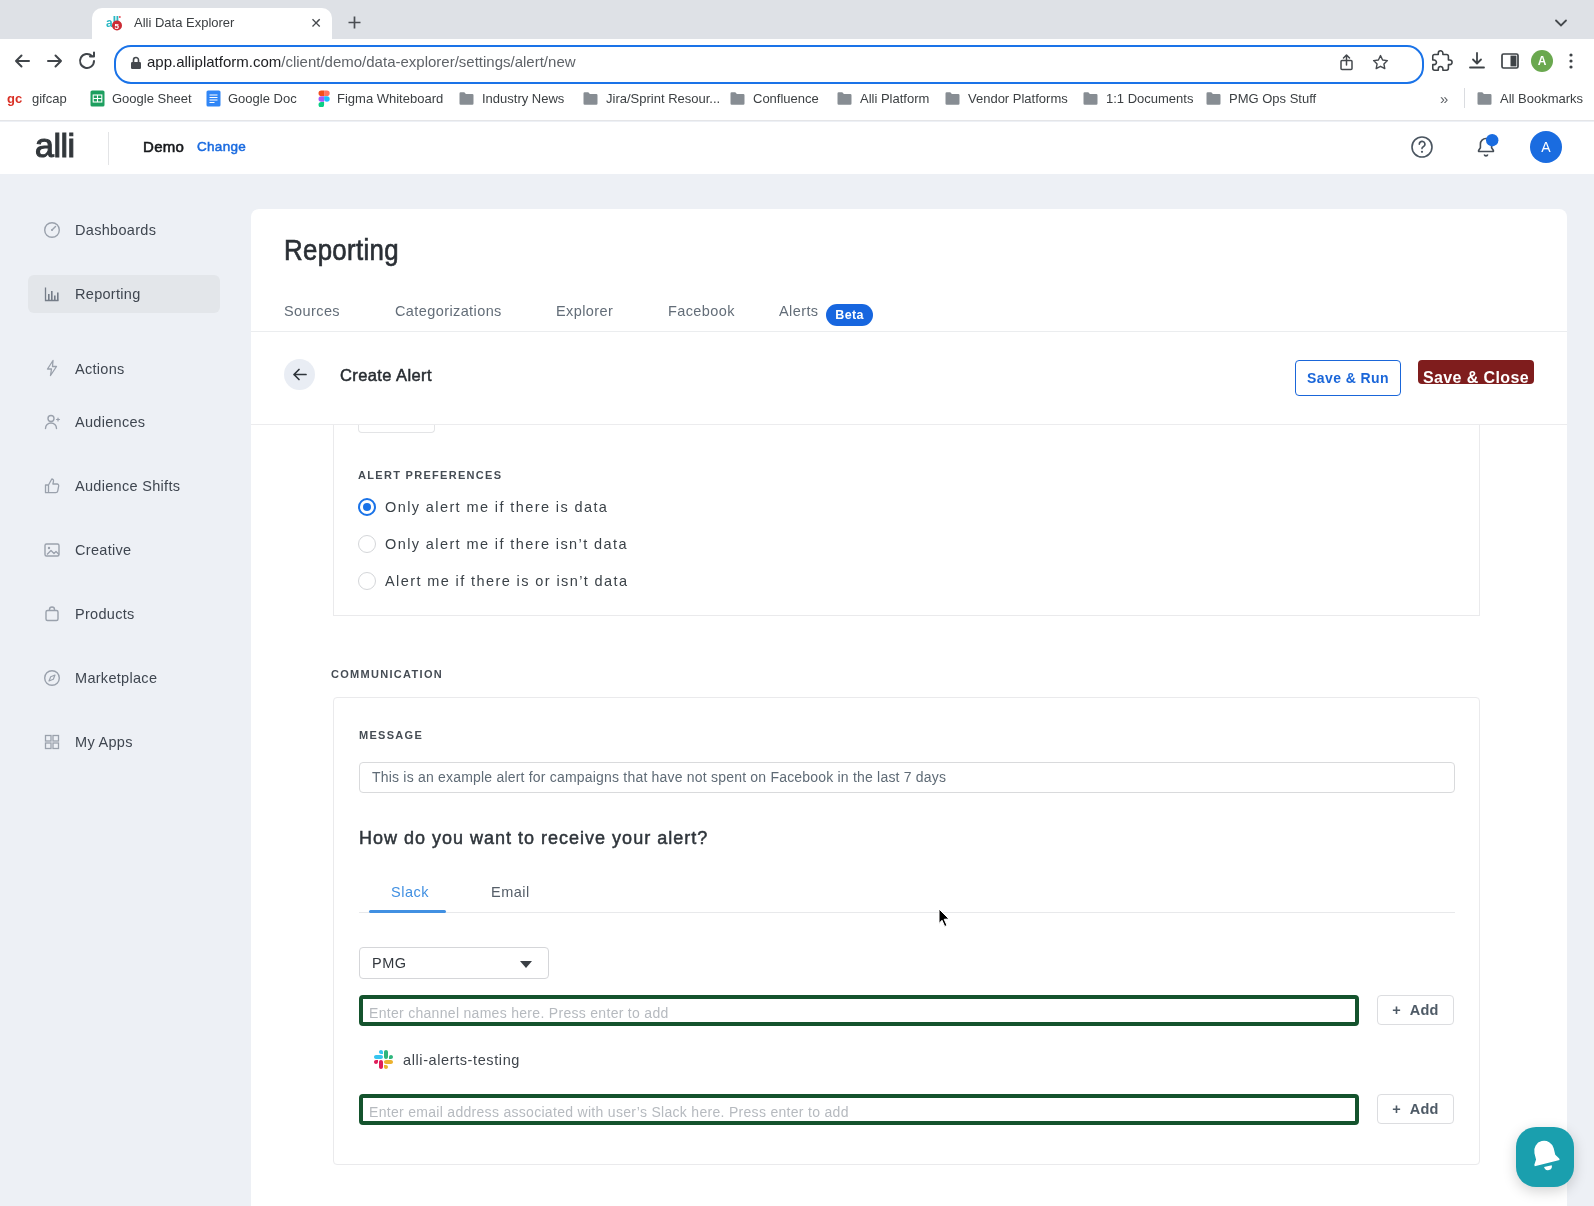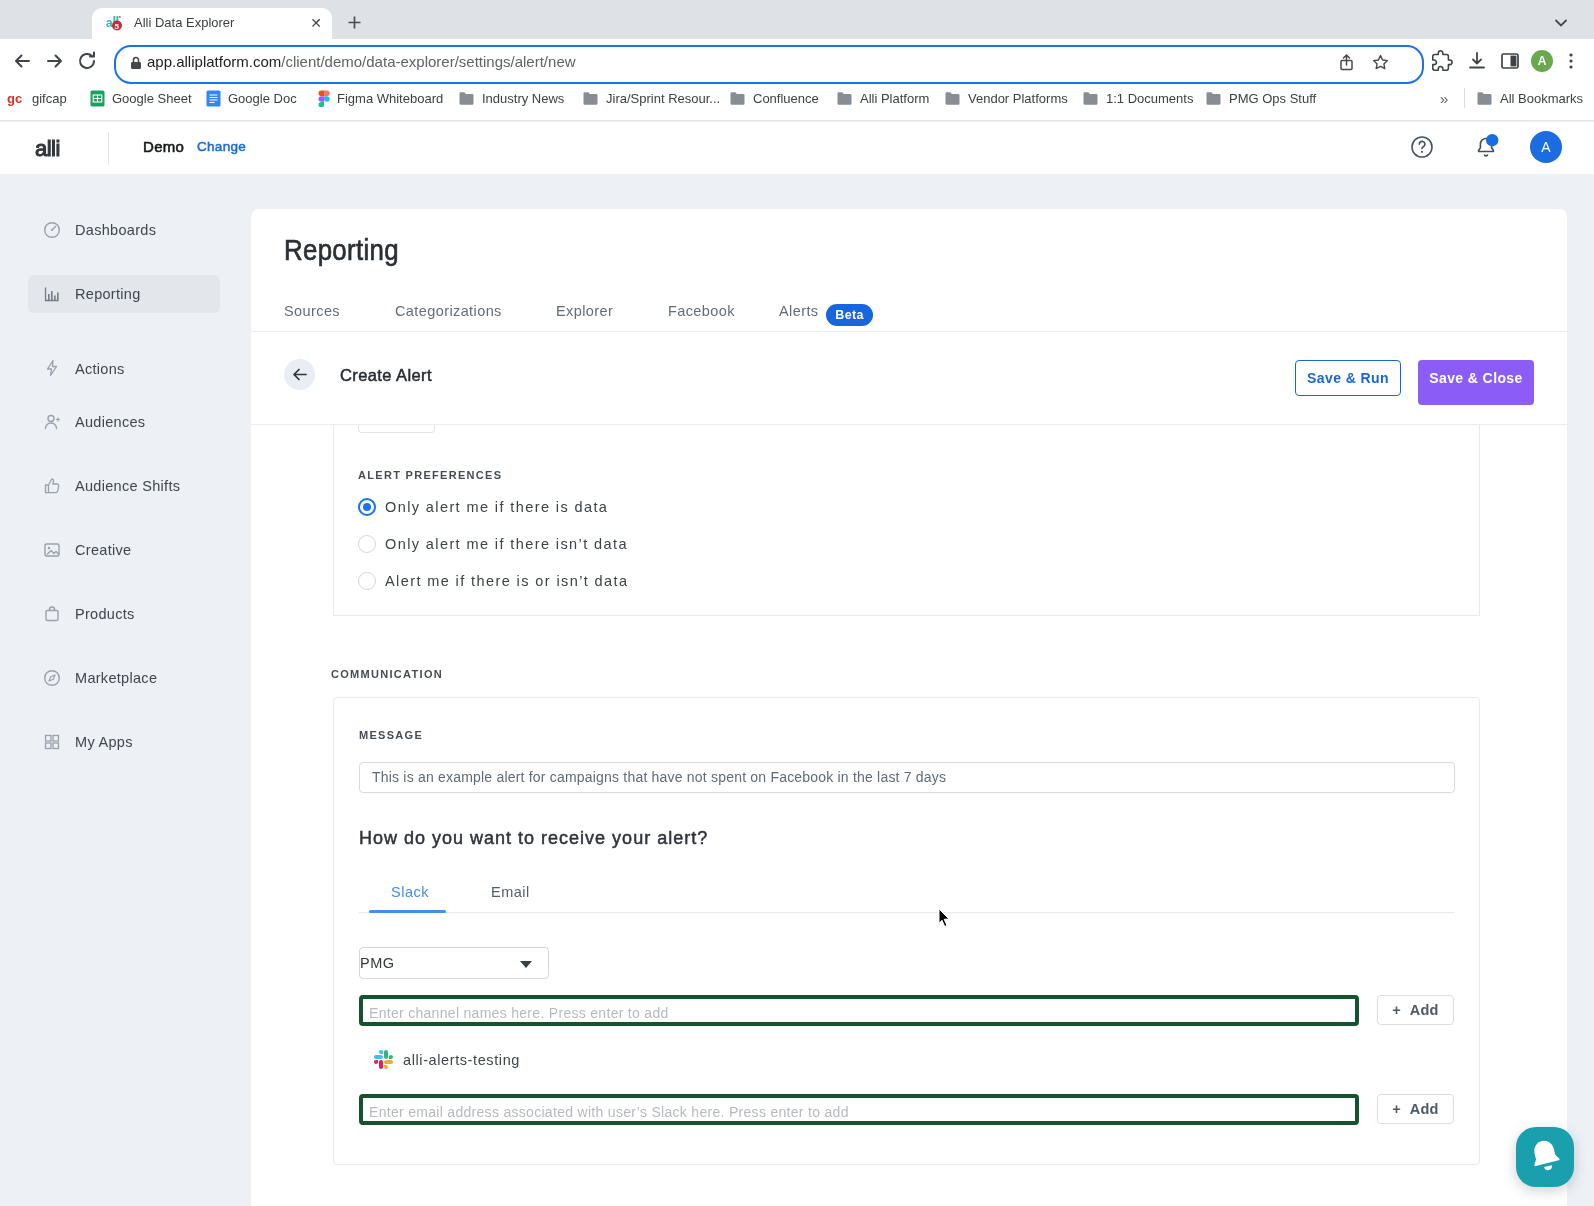--- a/index.html
+++ b/index.html
@@ -20,21 +20,21 @@
 .navic { position:absolute; top:8px; width:28px; height:28px; color:#5f6368; }
 .urlbar { position:absolute; left:114px; top:6px; width:1310px; height:39px; border:2px solid #1a73e8; border-radius:17px; background:#fff; }
 .urltext { position:absolute; left:31px; top:6px; font-size:15px; color:#202124; white-space:nowrap; }
 .urltext .path { color:#5f6368; }
 
 .bookmarks { position:absolute; left:0; top:85px; width:1594px; height:36px; background:#fff; border-bottom:1px solid #e4e5e8; }
 .bm { position:absolute; top:-5px; height:36px; display:flex; align-items:center; font-size:13px; color:#3c4043; gap:7px; }
 
 
 .appheader { position:absolute; left:0; top:122px; width:1594px; height:52px; background:#fff; }
-.logo { position:absolute; left:35px; top:14px; font-size:22px; font-weight:400; -webkit-text-stroke:1.1px #32373b; letter-spacing:-0.5px; color:#32373b; }
+.logo { position:absolute; left:35px; top:4px; font-size:34px; font-weight:400; -webkit-text-stroke:1.1px #32373b; letter-spacing:-0.5px; color:#32373b; }
 .hdr-div { position:absolute; left:108px; top:10px; width:1px; height:33px; background:#e3e4e6; }
 .hdr-demo { position:absolute; left:143px; top:16px; font-size:15px; font-weight:400; -webkit-text-stroke:0.6px #17191c; color:#17191c; letter-spacing:0.3px; }
 .hdr-change { position:absolute; left:197px; top:17px; font-size:13.5px; font-weight:400; -webkit-text-stroke:0.5px #1a6be0; color:#1a6be0; letter-spacing:0.3px; }
 
 
 .appbody { position:absolute; left:0; top:174px; width:1594px; height:1032px; background:#edf0f5; }
 .sidebar { position:absolute; left:0; top:0; width:251px; height:1032px; }
 .navitem { position:absolute; left:28px; width:192px; height:38px; border-radius:6px; display:flex; align-items:center; }
 .navitem.sel { background:#e3e6ea; }
 .navitem svg { margin-left:15px; }
@@ -43,41 +43,41 @@
 .mainpanel { position:absolute; left:251px; top:35px; width:1316px; height:997px; background:#fff; border-radius:8px 8px 0 0; }
 .m-title { position:absolute; left:33px; top:24px; font-size:30px; font-weight:400; -webkit-text-stroke:0.7px #2a2f35; color:#2a2f35; letter-spacing:0.4px; transform:scaleX(0.86); transform-origin:left top; }
 .mtab { position:absolute; top:94px; font-size:14.5px; color:#636d78; letter-spacing:0.4px; }
 .beta { position:absolute; left:575px; top:95px; width:47px; height:22px; background:#1766df; border-radius:11px; color:#fff; font-size:12.5px; font-weight:700; text-align:center; line-height:22px; letter-spacing:0.3px; }
 .mhead-border { position:absolute; left:0; top:122px; width:1316px; height:1px; background:#ebedef; }
 
 .toolrow-border { position:absolute; left:0; top:215px; width:1316px; height:1px; background:#ececee; }
 .backbtn { position:absolute; left:33px; top:150px; width:31px; height:31px; border-radius:50%; background:#e9edf4; }
 .ca-title { position:absolute; left:89px; top:157px; font-size:16.5px; font-weight:400; -webkit-text-stroke:0.5px #272c31; color:#272c31; letter-spacing:0.4px; }
 .btn-run { position:absolute; left:1044px; top:151px; width:106px; height:36px; border:1px solid #1a66d9; border-radius:4px; color:#1a66d9; background:#fff; font-size:14px; font-weight:700; text-align:center; line-height:34px; letter-spacing:0.4px; }
-.btn-close { position:absolute; left:1167px; top:151px; width:116px; height:45px; background:#8b5cf6; border-radius:4px; color:#fff; font-size:14px; font-weight:700; text-align:center; line-height:36px; letter-spacing:0.4px; }
+.btn-close { position:absolute; left:1167px; top:151px; width:116px; height:24px; background:#7f1d1d; border-radius:4px; color:#fff; font-size:16px; font-weight:700; text-align:center; line-height:36px; letter-spacing:0.4px; }
 
 .remnant { position:absolute; left:107px; top:216px; width:77px; height:8px; border:1px solid #e3e4e6; border-top:none; border-radius:0 0 4px 4px; }
 
 .card1 { position:absolute; left:82px; top:216px; width:1147px; height:191px; border-left:1px solid #eaeaec; border-right:1px solid #eaeaec; border-bottom:1px solid #eaeaec; }
 .slabel { font-size:11px; font-weight:700; color:#454c54; letter-spacing:1.3px; }
 .radio-row { position:absolute; left:24px; height:18px; display:flex; align-items:center; }
 .radio { width:18px; height:18px; border-radius:50%; border:1px solid #d4d6d9; background:#fff; }
 .radio.on { border:2px solid #1a73e8; position:relative; }
 .radio.on::after { content:""; position:absolute; left:3px; top:3px; width:8px; height:8px; border-radius:50%; background:#1a73e8; }
 .radio-row span { margin-left:9px; font-size:14.5px; color:#3b4248; letter-spacing:1.4px; }
 
 .comm-label { position:absolute; left:80px; top:459px; }
 .card2 { position:absolute; left:82px; top:488px; width:1147px; height:468px; border:1px solid #eaeaec; border-radius:4px; }
 .msg-input { position:absolute; left:25px; top:64px; width:1096px; height:31px; border:1px solid #d9dadc; border-radius:4px; font-size:14px; color:#5f6b76; line-height:29px; padding-left:12px; letter-spacing:0.2px; }
 .how { position:absolute; left:25px; top:130px; font-size:18px; font-weight:400; -webkit-text-stroke:0.5px #2f353b; color:#2f353b; letter-spacing:1px; }
 .tab-slack { position:absolute; left:57px; top:186px; font-size:14.5px; color:#4190e2; letter-spacing:0.5px; }
 .tab-email { position:absolute; left:157px; top:186px; font-size:14.5px; color:#555e68; letter-spacing:0.5px; }
 .tabline { position:absolute; left:25px; top:214px; width:1096px; height:1px; background:#e8e9eb; }
 .tabline-active { position:absolute; left:35px; top:212px; width:77px; height:3px; border-radius:2px; background:#4190e2; }
-.pmg { position:absolute; left:25px; top:249px; width:190px; height:32px; border:1px solid #d5d6d9; border-radius:4px; font-size:14.5px; color:#33383e; line-height:30px; letter-spacing:0.5px; }
+.pmg { position:absolute; left:25px; top:249px; width:190px; height:32px; border:1px solid #d5d6d9; border-radius:4px; font-size:14.5px; color:#33383e; line-height:30px; padding-left:12px; letter-spacing:0.5px; }
 .pmg::after { content:""; position:absolute; right:16px; top:13px; border-left:6px solid transparent; border-right:6px solid transparent; border-top:7px solid #3a3f45; }
 .inp { position:absolute; left:25px; width:1000px; height:31px; border:4px solid #14532d; border-radius:4px; font-size:14px; color:#b6babf; line-height:29px; padding-left:6px; letter-spacing:0.3px; }
 .addbtn { position:absolute; left:1043px; width:77px; height:30px; border:1px solid #dcdde0; border-radius:4px; font-size:14.5px; font-weight:700; color:#4e5a66; text-align:center; line-height:28px; letter-spacing:0.3px; }
 .slackrow { position:absolute; left:40px; top:352px; display:flex; align-items:center; gap:10px; font-size:14.5px; color:#3f454c; letter-spacing:0.6px; }
 
 .rightstrip { position:absolute; left:1567px; top:0; width:27px; height:1032px; background:#edf0f5; }
 .chatbtn { position:absolute; left:1516px; top:1127px; width:58px; height:60px; border-radius:20px; background:#1a9fae; box-shadow:0 4px 14px rgba(0,0,0,0.18); }
 </style>
 </head>
 <body>

